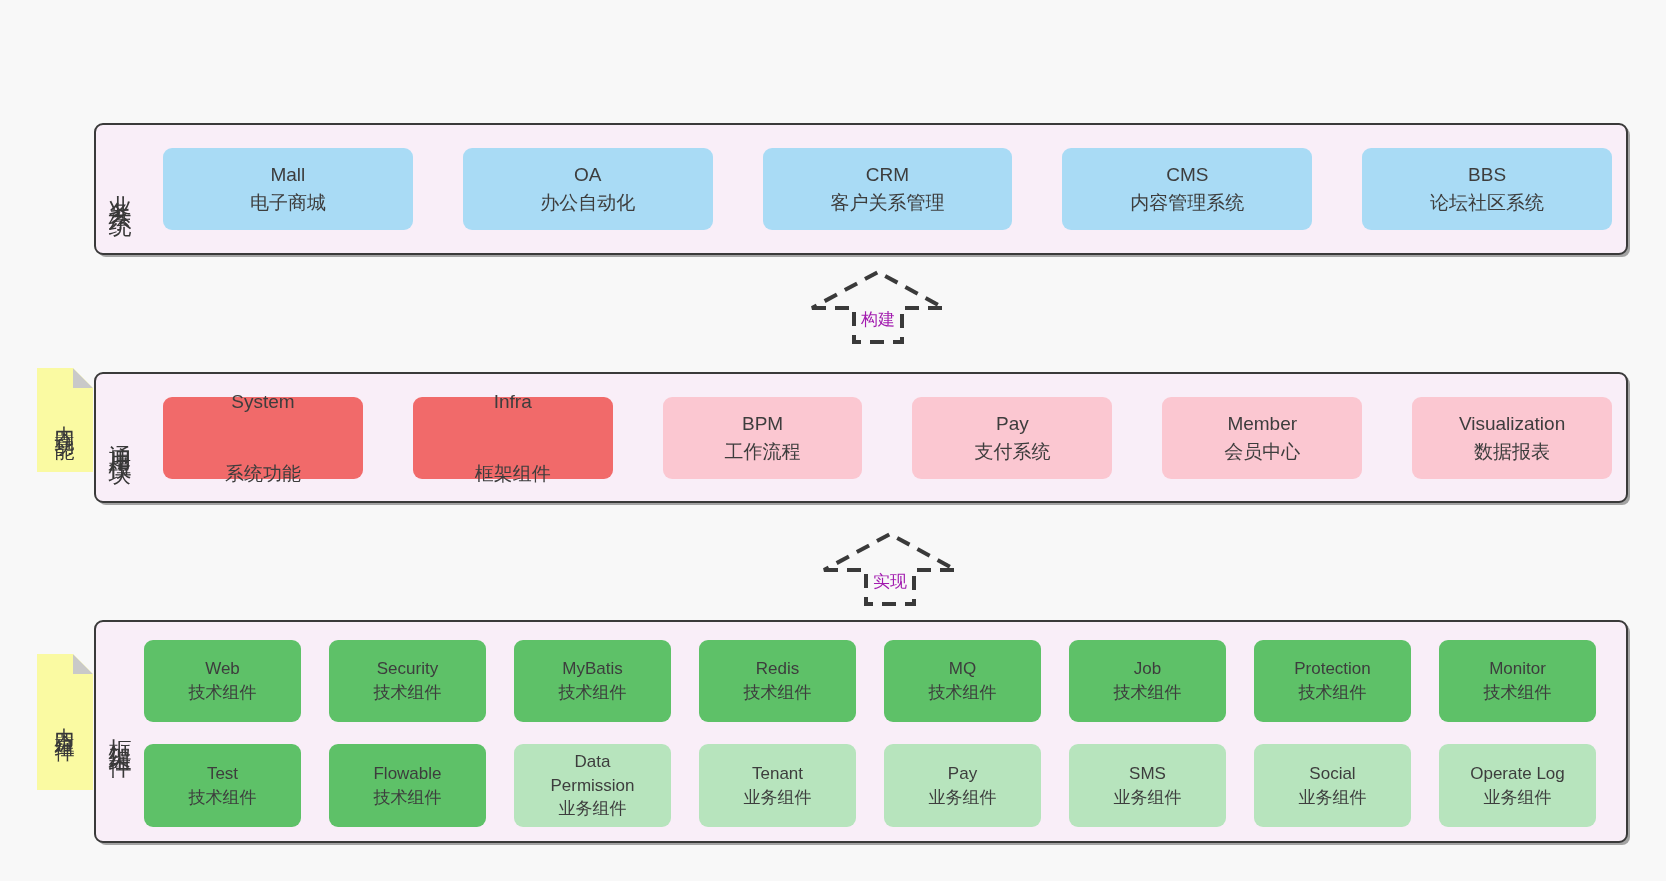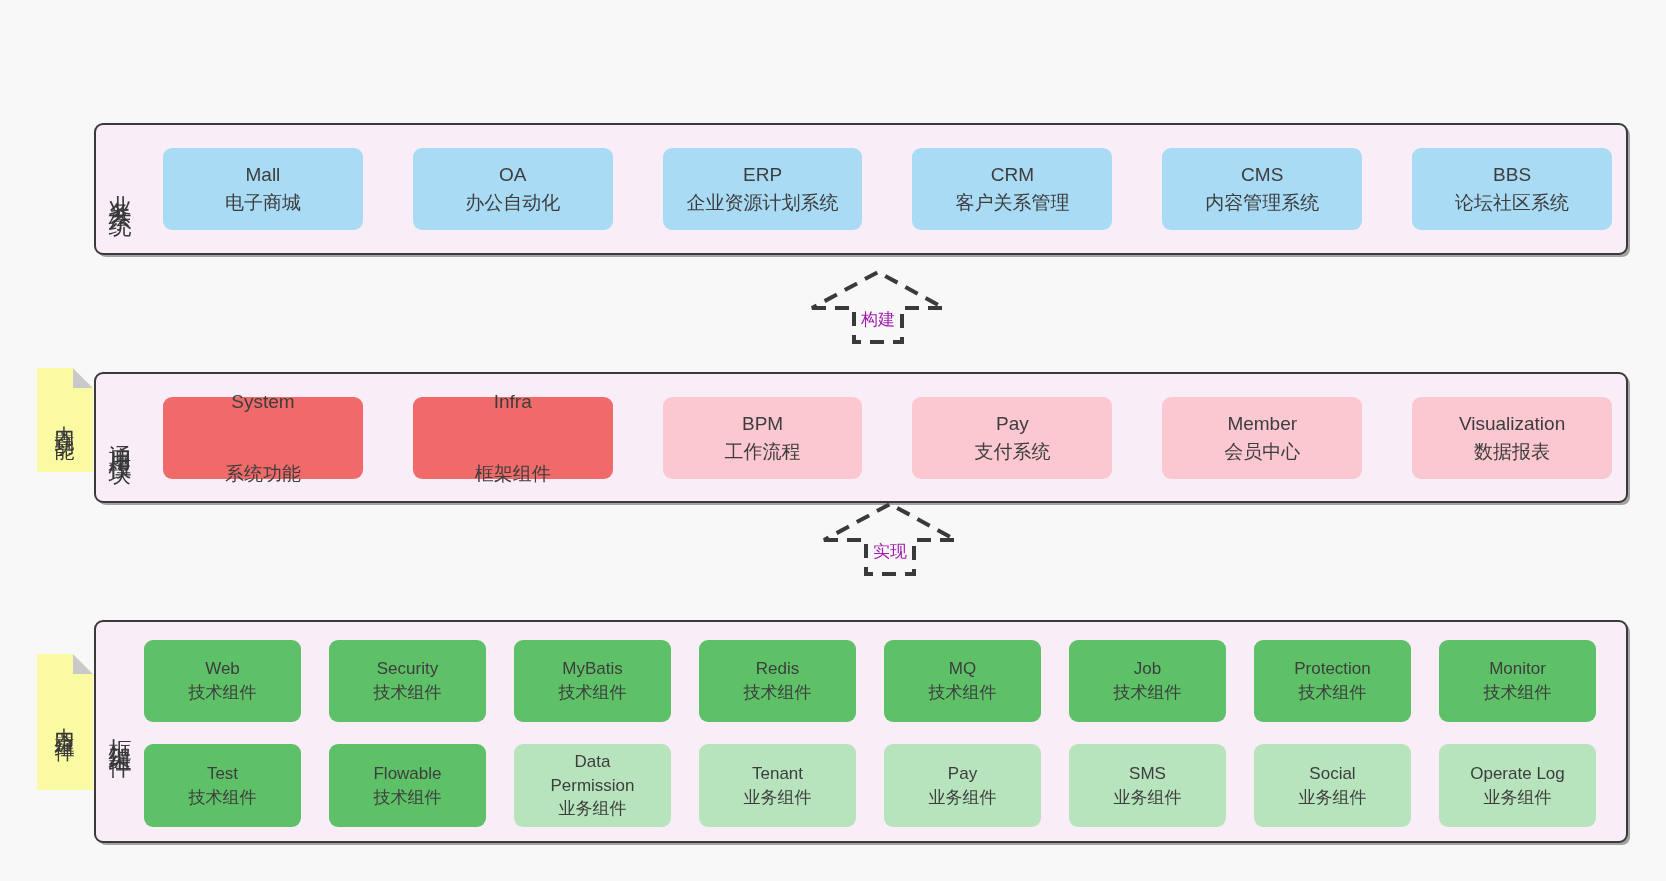--- a/index.html
+++ b/index.html
@@ -75,21 +75,21 @@
   .fold {
     position:absolute; top:0; right:0; width:20px; height:20px;
     background: var(--fold, #c9c9c9);
     clip-path: polygon(0 0, 100% 100%, 0 100%);
   }
   .sticky .v-text { letter-spacing:5px; }
 
   
   .arrow { position:absolute; width:140px; height:80px; }
   #arrow-build     { left:808px; top:268px; }
-  #arrow-implement { left:820px; top:500px; }
+  #arrow-implement { left:820px; top:530px; }
   .arrow svg { display:block; width:140px; height:80px; }
   .arrow-label {
     position:absolute; left:50%; top:40px; transform:translateX(-50%);
     font-size:17px; background: var(--page-bg, #f8f8f8); padding:0 2px;
     white-space:nowrap; color:#a21caf;
   }
 </style>
 </head>
 <body>
 
@@ -100,24 +100,20 @@
       <span class="v-text">业务系统</span>
     </div>
     <div class="boxes">
         <div class="box v-blue">
           <div class="box-title">Mall</div>
           <div class="box-sub">电子商城</div>
         </div>
         <div class="box v-blue">
           <div class="box-title">OA</div>
           <div class="box-sub">办公自动化</div>
-        </div>
-        <div class="box v-blue">
-          <div class="box-title">ERP</div>
-          <div class="box-sub">企业资源计划系统</div>
         </div>
         <div class="box v-blue">
           <div class="box-title">CRM</div>
           <div class="box-sub">客户关系管理</div>
         </div>
         <div class="box v-blue">
           <div class="box-title">CMS</div>
           <div class="box-sub">内容管理系统</div>
         </div>
         <div class="box v-blue">

